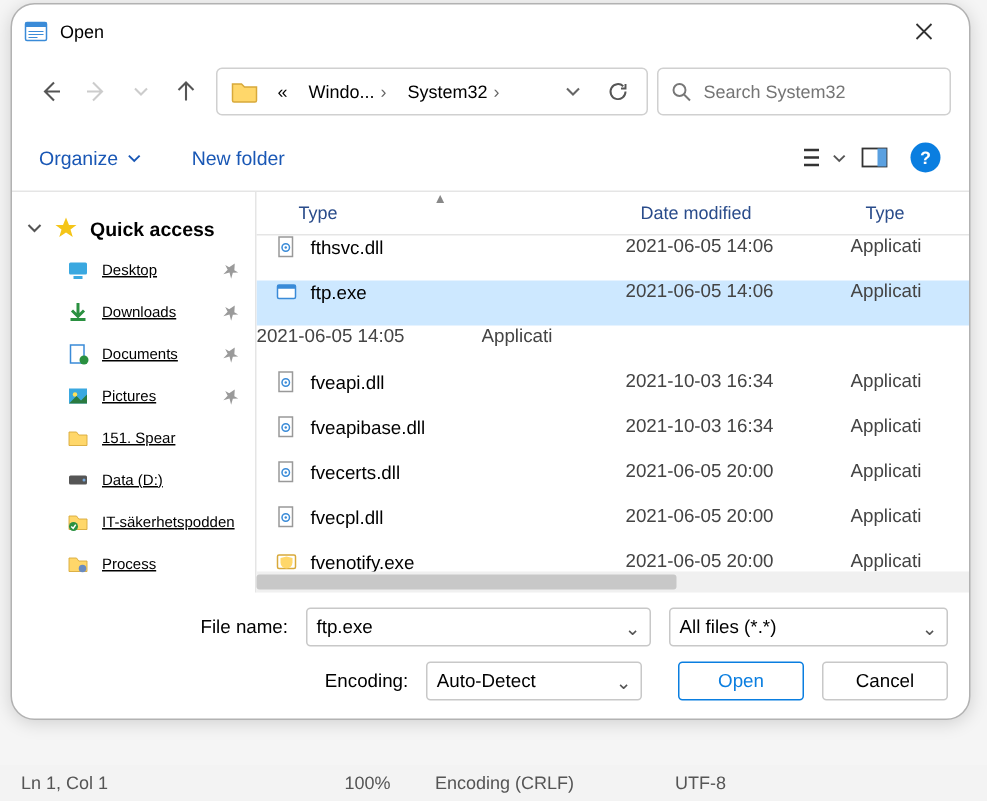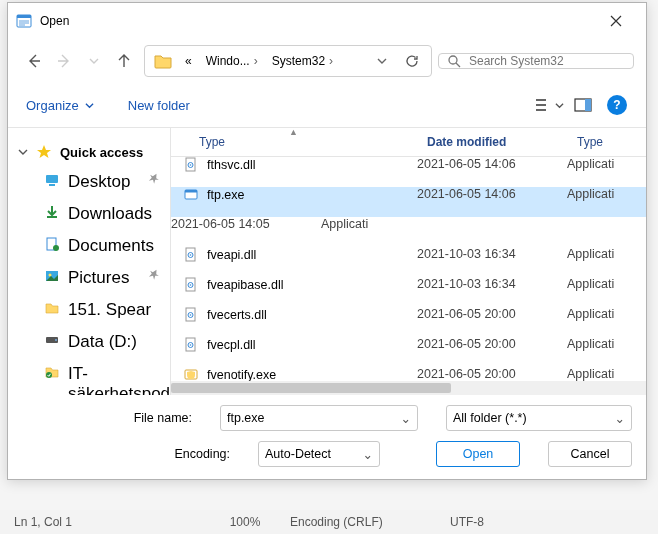--- a/index.html
+++ b/index.html
@@ -1,75 +1,75 @@
 <!DOCTYPE html>
 <html><head>
 <meta charset="utf-8">
 <style>
   * { box-sizing: border-box; margin: 0; padding: 0; font-family: "Segoe UI", sans-serif; }
   body { background: #f5f5f5; width: 658px; height: 534px; overflow: hidden; position: relative; }
 
   .dialog {
     position: absolute; left: 7px; top: 2px; width: 640px; height: 478px;
-    background: #ffffff; border: 1px solid #b2b2b2; border-radius: 0;
+    background: #ffffff; border: 1px solid #b2b2b2; border-radius: 16px;
     display: flex; flex-direction: column; box-shadow: 0 2px 12px rgba(0,0,0,0.15);
   }
   .title-bar { display:flex; align-items:center; height:36px; padding:0 8px; }
   .title-bar .app-icon { width:16px; height:16px; margin-right:8px; }
   .title-bar .title { font-size:12px; flex:1; }
   .close-btn { width:44px; height:30px; display:flex; align-items:center; justify-content:center; cursor:default; }
   .close-btn svg { width:12px; height:12px; }
 
   .nav-row { display:flex; align-items:center; gap:6px; padding:6px 12px 10px 12px; }
   .nav-btns { display:flex; align-items:center; gap:2px; }
   .nav-btn { width:28px; height:28px; display:flex; align-items:center; justify-content:center; color:#666; }
   .nav-btn.dis { color:#c0c0c0; }
   .addr-bar { flex:1; height:32px; border:1px solid #d0d0d0; border-radius:4px; display:flex; align-items:center; padding:0 4px; gap:2px; }
   .addr-bar .folder-icon { width:20px; height:20px; margin:0 4px; }
   .crumb { font-size:12px; padding:4px 6px; display:flex; align-items:center; gap:4px; }
   .crumb .chev { color:#666; }
   .addr-right { margin-left:auto; display:flex; }
   .addr-iconbtn { width:30px; height:30px; display:flex; align-items:center; justify-content:center; color:#555; }
-  .search-box { width:196px; height:16px; border:1px solid #d0d0d0; border-radius:4px; display:flex; align-items:center; padding:0 8px; gap:8px; }
+  .search-box { width:196px; height:32px; border:1px solid #d0d0d0; border-radius:4px; display:flex; align-items:center; padding:0 8px; gap:8px; }
   .search-box input { border:none; outline:none; font-size:12px; flex:1; }
 
   .toolbar { display:flex; align-items:center; padding:4px 14px 8px 14px; gap:4px; }
   .tool-link { color:#1957b5; font-size:13px; padding:4px 4px; display:flex; align-items:center; gap:6px; }
   .tool-spacer { flex:1; }
   .tool-icon { width:30px; height:28px; display:flex; align-items:center; justify-content:center; color:#333; }
   .help-icon { width:20px; height:20px; border-radius:50%; background:#0a7ee0; color:#fff; display:flex; align-items:center; justify-content:center; font-size:12px; font-weight:bold; }
 
   .body-row { flex:1; display:flex; border-top:1px solid #e5e5e5; min-height:0; }
   .side { width:162px; overflow:hidden; padding-top:10px; }
   .side-group { display:flex; align-items:center; gap:8px; padding:6px 10px; font-size:13px; font-weight:600; }
   .side-star { color:#f5c518; }
-  .side-item { display:flex; gap:8px; padding:6px 10px 6px 36px; font-size:17px; }
+  .side-item { display:flex; align-items:center; gap:8px; padding:6px 10px 6px 36px; font-size:10px;text-decoration:underline; }
   .side-item .ic { width:16px; height:16px; flex-shrink:0; }
   .pin { margin-left:auto; color:#9a9a9a; }
 
   .main { flex:1; display:flex; flex-direction:column; border-left:1px solid #e5e5e5; min-width:0; position:relative; }
   .cols { display:flex; border-bottom:1px solid #e5e5e5; font-size:12px; color:#2a4c8b; }
   .col { padding:7px 10px; border-right:1px solid transparent; }
   .col.name { flex:0 0 246px; padding-left:28px; position:relative; }
   .col.name .sort { position:absolute; left:50%; top:-1px; transform:translateX(-50%); color:#888; font-size:9px; }
-  .col.date { flex:0 0 150px;font-weight:bold; }
+  .col.date { flex:0 0 150px; }
   .col.type { flex:1; }
   .rows { flex:1; overflow:hidden; position:relative; }
   .row { display:flex; font-size:12.5px; align-items:flex-start; height:30px; }
   .row.sel { background:#cde8ff; }
   .cell.name { flex:0 0 246px; padding-left:12px; display:flex; align-items:center; gap:8px; }
   .cell.date { flex:0 0 150px; color:#444; }
   .cell.type { flex:1; color:#444; overflow:hidden; white-space:nowrap; }
   .file-ic { width:16px; height:16px; flex-shrink:0; }
   .hscroll { height:14px; background:#f0f0f0; display:flex; }
   .hscroll .track { flex:1; position:relative; }
   .hscroll .thumb { position:absolute; left:0; top:2px; height:10px; width:280px; background:#c8c8c8; border-radius:2px; }
 
   .bottom { padding:10px 14px 12px 14px; display:flex; flex-direction:column; gap:10px; }
-  .form-row { display:flex; align-items:center; gap:28px; }
+  .form-row { display:flex; align-items:center; gap:12px; }
   .lbl { font-size:12.5px; text-align:right; }
   .combo { height:26px; border:1px solid #c8c8c8; border-radius:3px; display:flex; align-items:center; padding:0 6px; font-size:12.5px; position:relative; background:#fff; }
   .combo .dd { margin-left:auto; color:#555; }
   .btn { height:26px; min-width:84px; border:1px solid #c8c8c8; border-radius:3px; background:#fff; font-size:12.5px; display:flex; align-items:center; justify-content:center; }
   .btn.primary { border-color:#0a7ee0; color:#0a7ee0; }
 
   .status { position:absolute; left:0; bottom:0; height:24px; width:658px; display:flex; align-items:center; font-size:12px; color:#555; background:#f3f3f3; }
   .status .cell1 { padding:0 14px; width:200px; text-align:left; }
   .status .cell2 { width:90px; text-align:center; }
   .status .cell3 { width:160px; text-align:left; }
@@ -376,21 +376,21 @@
   </div>
 
   <div class="bottom">
     <div class="form-row">
       <div class="lbl" style="width:170px">File name:</div>
       <div class="combo" style="flex:1">
         <span>ftp.exe</span>
         <span class="dd">⌄</span>
       </div>
       <div class="combo" style="width:186px">
-        <span>All folder (*.*)</span>
+        <span>All files (*.*)</span>
         <span class="dd">⌄</span>
       </div>
     </div>
     <div class="form-row">
       <div class="lbl" style="width:262px">Encoding:</div>
       <div class="combo" style="width:150px">
         <span>Auto-Detect</span>
         <span class="dd">⌄</span>
       </div>
       <div style="flex:1"></div>

